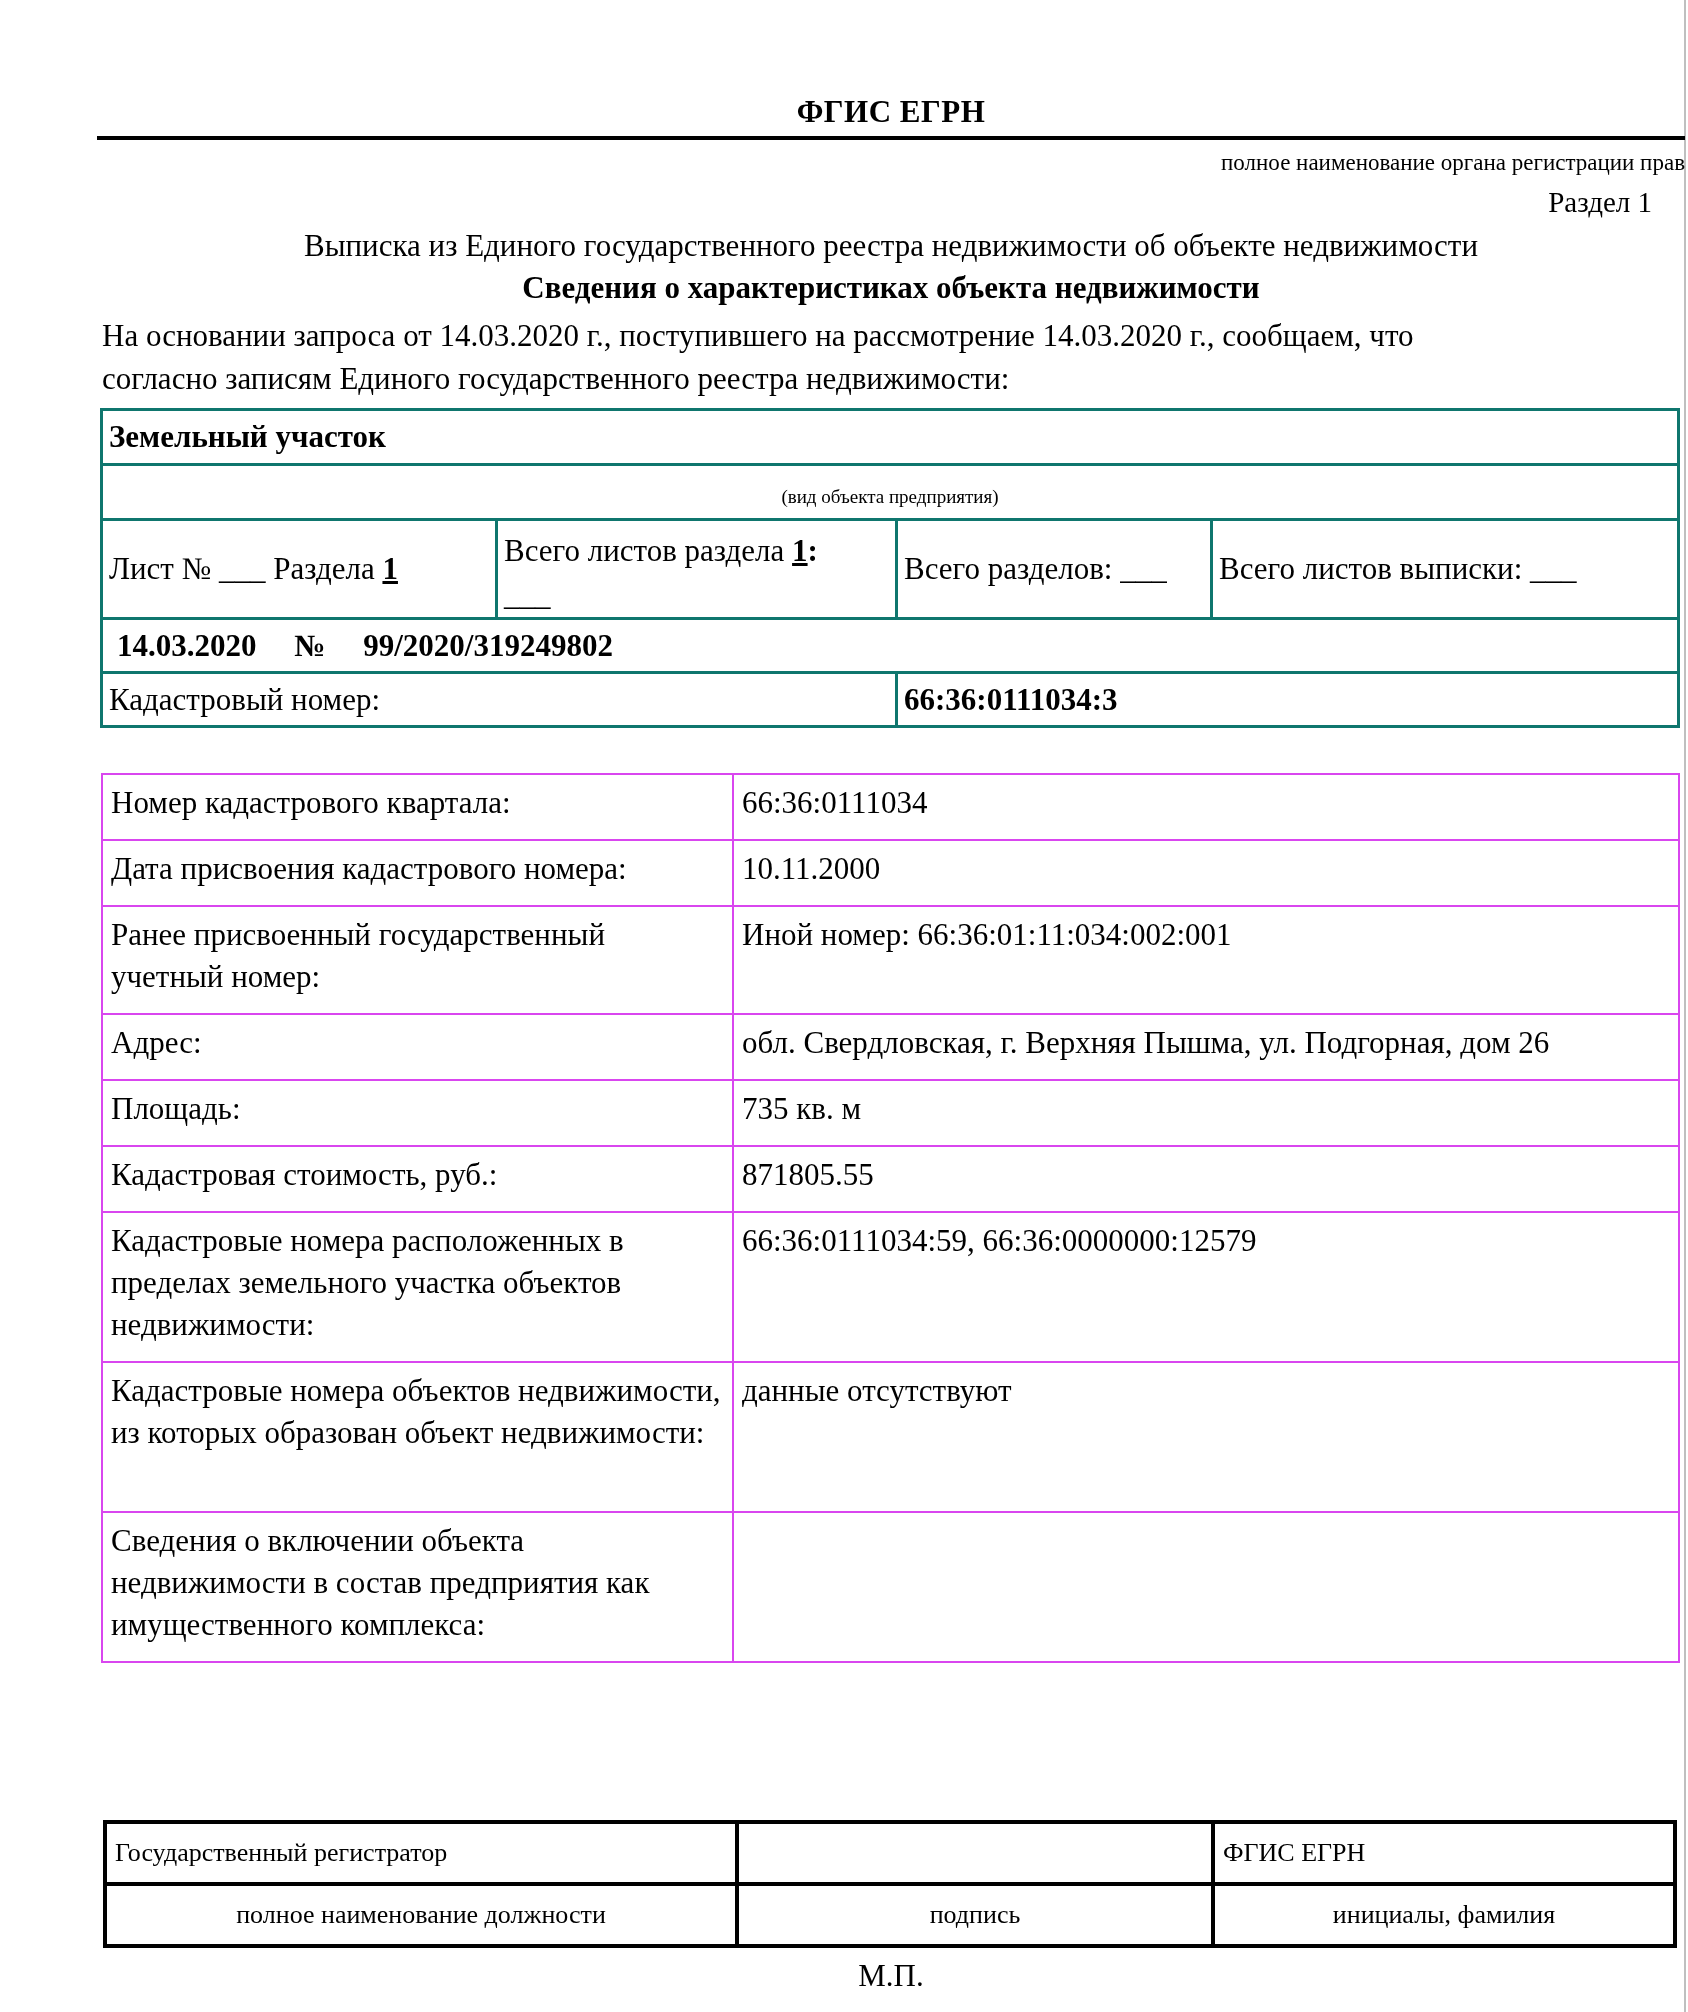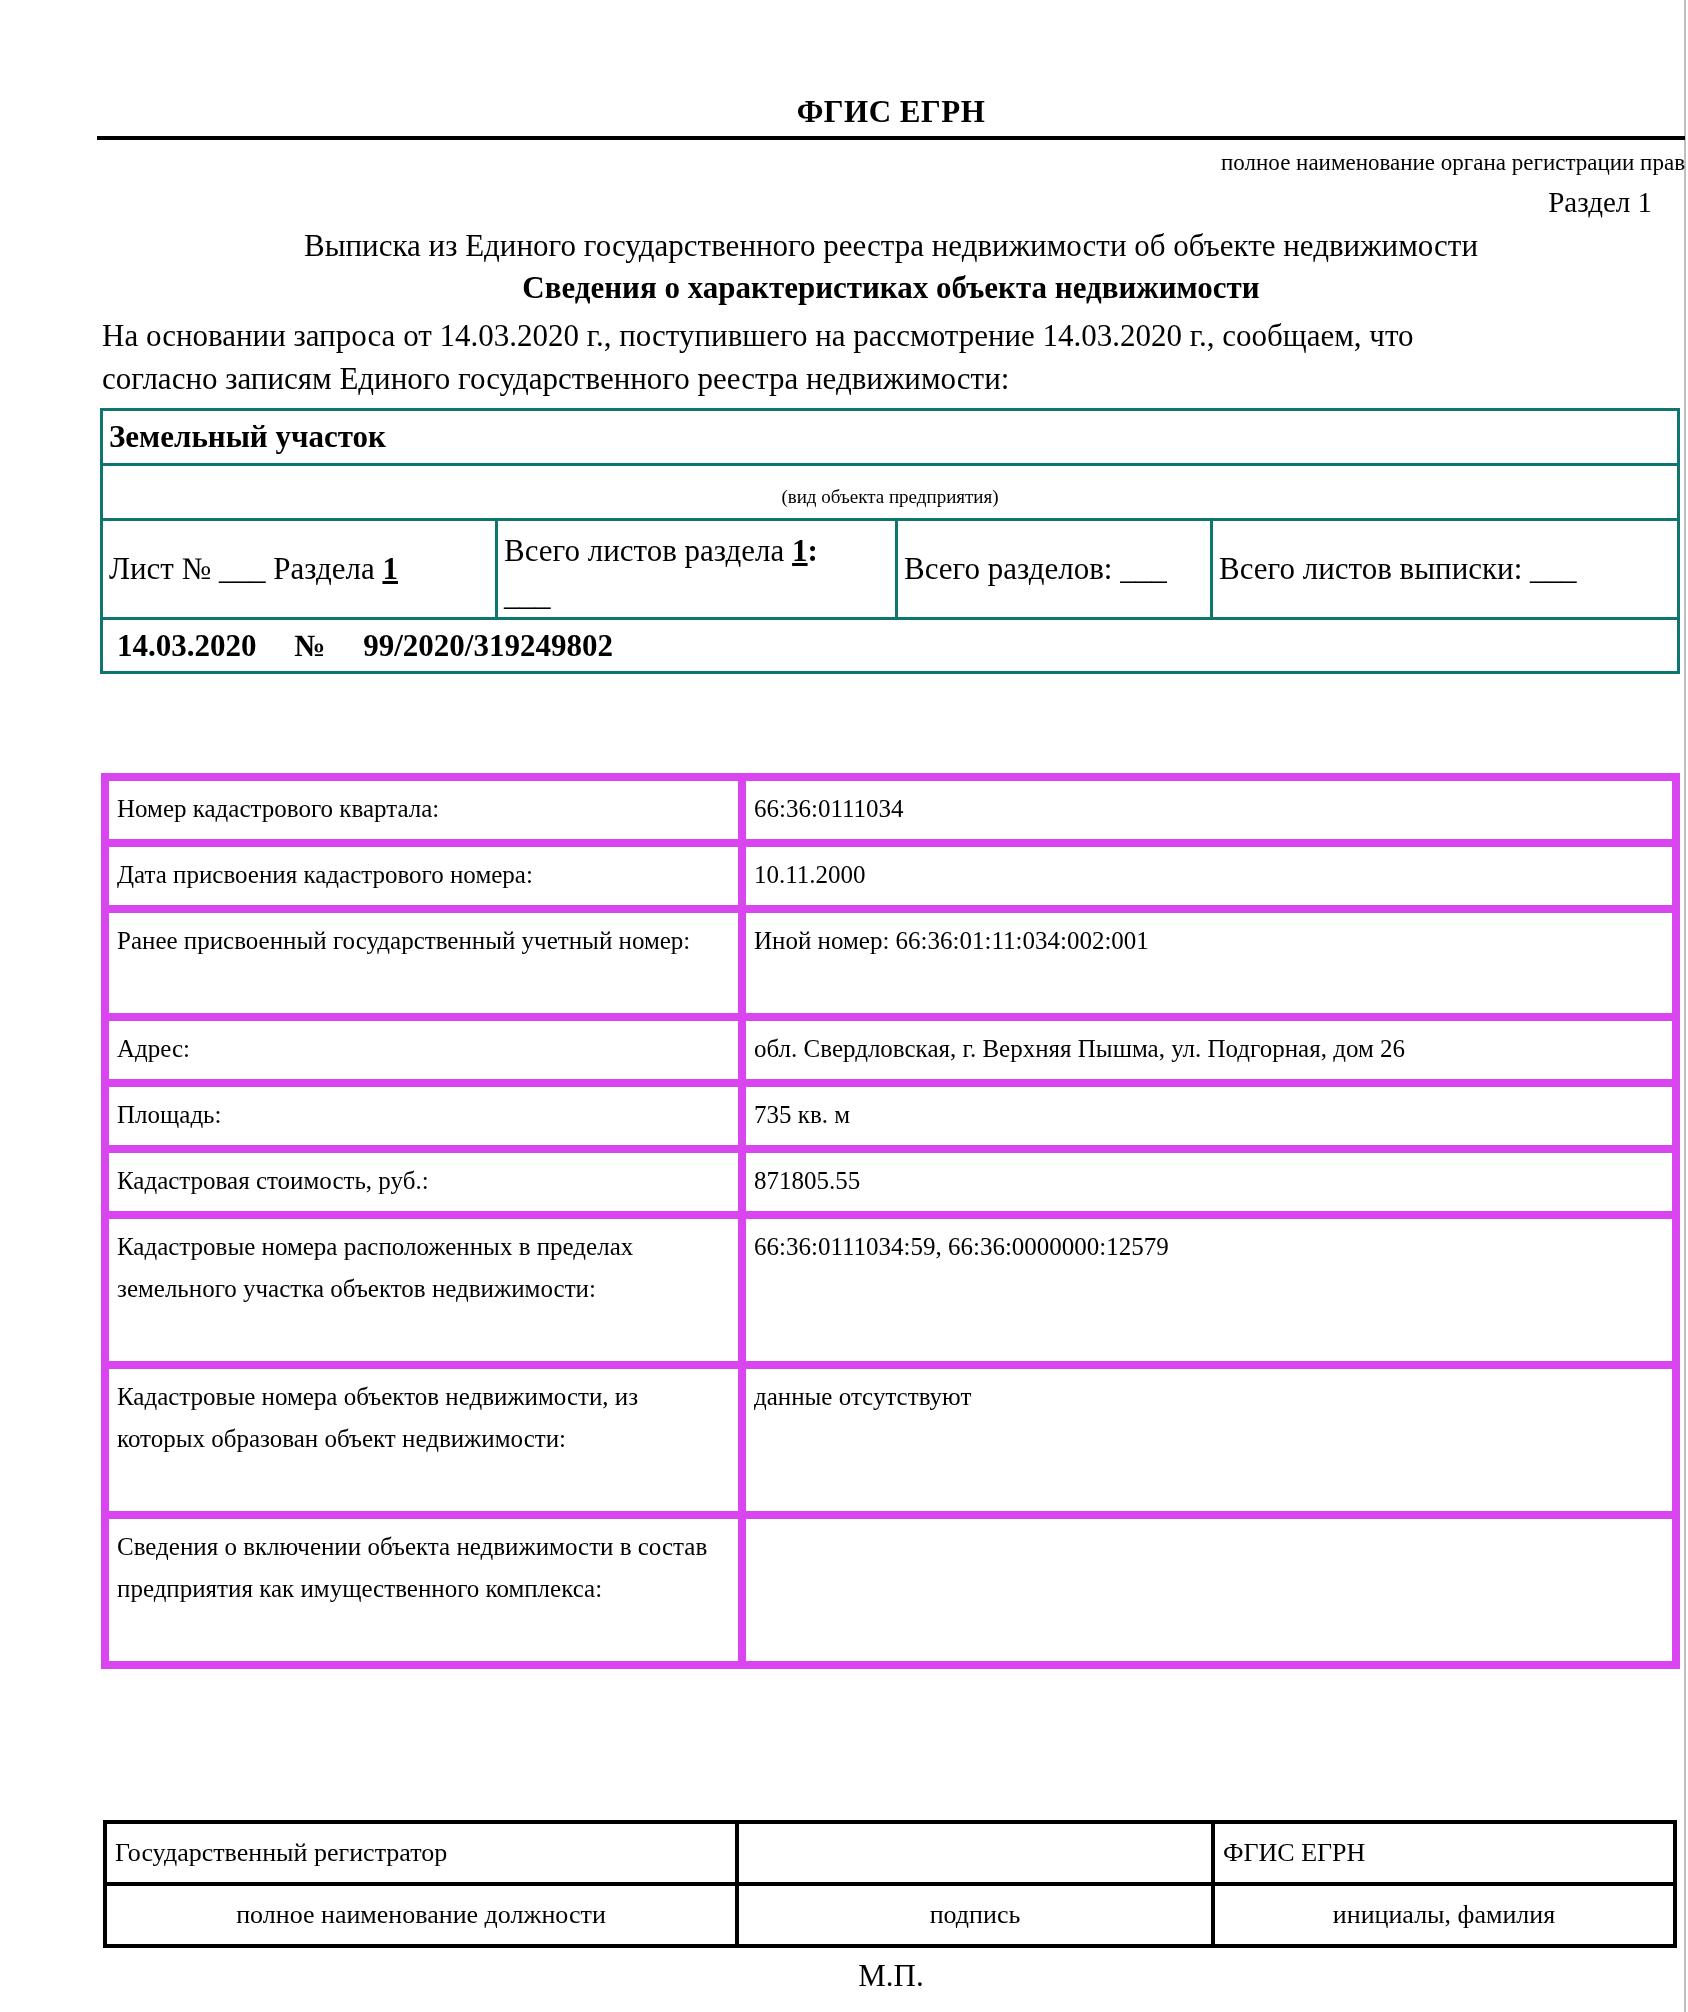--- a/index.html
+++ b/index.html
@@ -14,21 +14,21 @@
   .ext-title { position:absolute; left:97px; width:1588px; top:228px; text-align:center; font-size:31px; }
   .ext-sub { position:absolute; left:97px; width:1588px; top:270px; text-align:center; font-size:31px; font-weight:bold; }
   .intro { position:absolute; left:102px; width:1560px; top:314px; font-size:31px; line-height:43px; }
 
   table { border-collapse:collapse; position:absolute; }
   .top-tbl { left:100px; top:408px; width:1580px; }
   .top-tbl td { border:3px solid #0f766e; font-size:31px; padding:0 6px; vertical-align:middle; }
   .u { text-decoration:underline; font-weight:bold; }
 
   .main-tbl { left:101px; top:773px; width:1579px; }
-  .main-tbl td { border:8px solid #d946ef; font-size:25px; line-height:42px; padding:7px 8px 8px 8px; vertical-align:top; }
+  .main-tbl td { border:2px solid #d946ef; font-size:31px; line-height:42px; padding:7px 8px 8px 8px; vertical-align:top; }
   .main-tbl td.lbl { width:613px; }
 
   .sig-tbl { left:103px; top:1820px; width:1574px; }
   .sig-tbl td { border:4px solid #000; font-size:26px; height:58px; padding:0 8px; }
   .center { text-align:center; }
   .mp { position:absolute; left:97px; width:1588px; top:1958px; text-align:center; font-size:31px; }
 </style>
 </head>
 <body>
 
@@ -73,20 +73,24 @@
       <span>Всего листов выписки:</span>
       <span>___</span>
     </td>
   </tr>
   <tr style="height:54px">
     <td colspan="4" style="font-weight:bold;padding-left:14px">
       <span>14.03.2020</span>
       <span style="margin-left:30px">№</span>
       <span style="margin-left:30px">99/2020/319249802</span>
     </td>
+  </tr>
+  <tr style="height:54px">
+    <td colspan="2">Кадастровый номер:</td>
+    <td colspan="2" style="font-weight:bold">66:36:0111034:3</td>
   </tr>
 </tbody>
   </table>
 
 <table class="main-tbl">
   <tbody id="prop-body">
       <tr style="height: 66px;">
         <td class="lbl">Номер кадастрового квартала:</td>
         <td>66:36:0111034</td>
       </tr>

